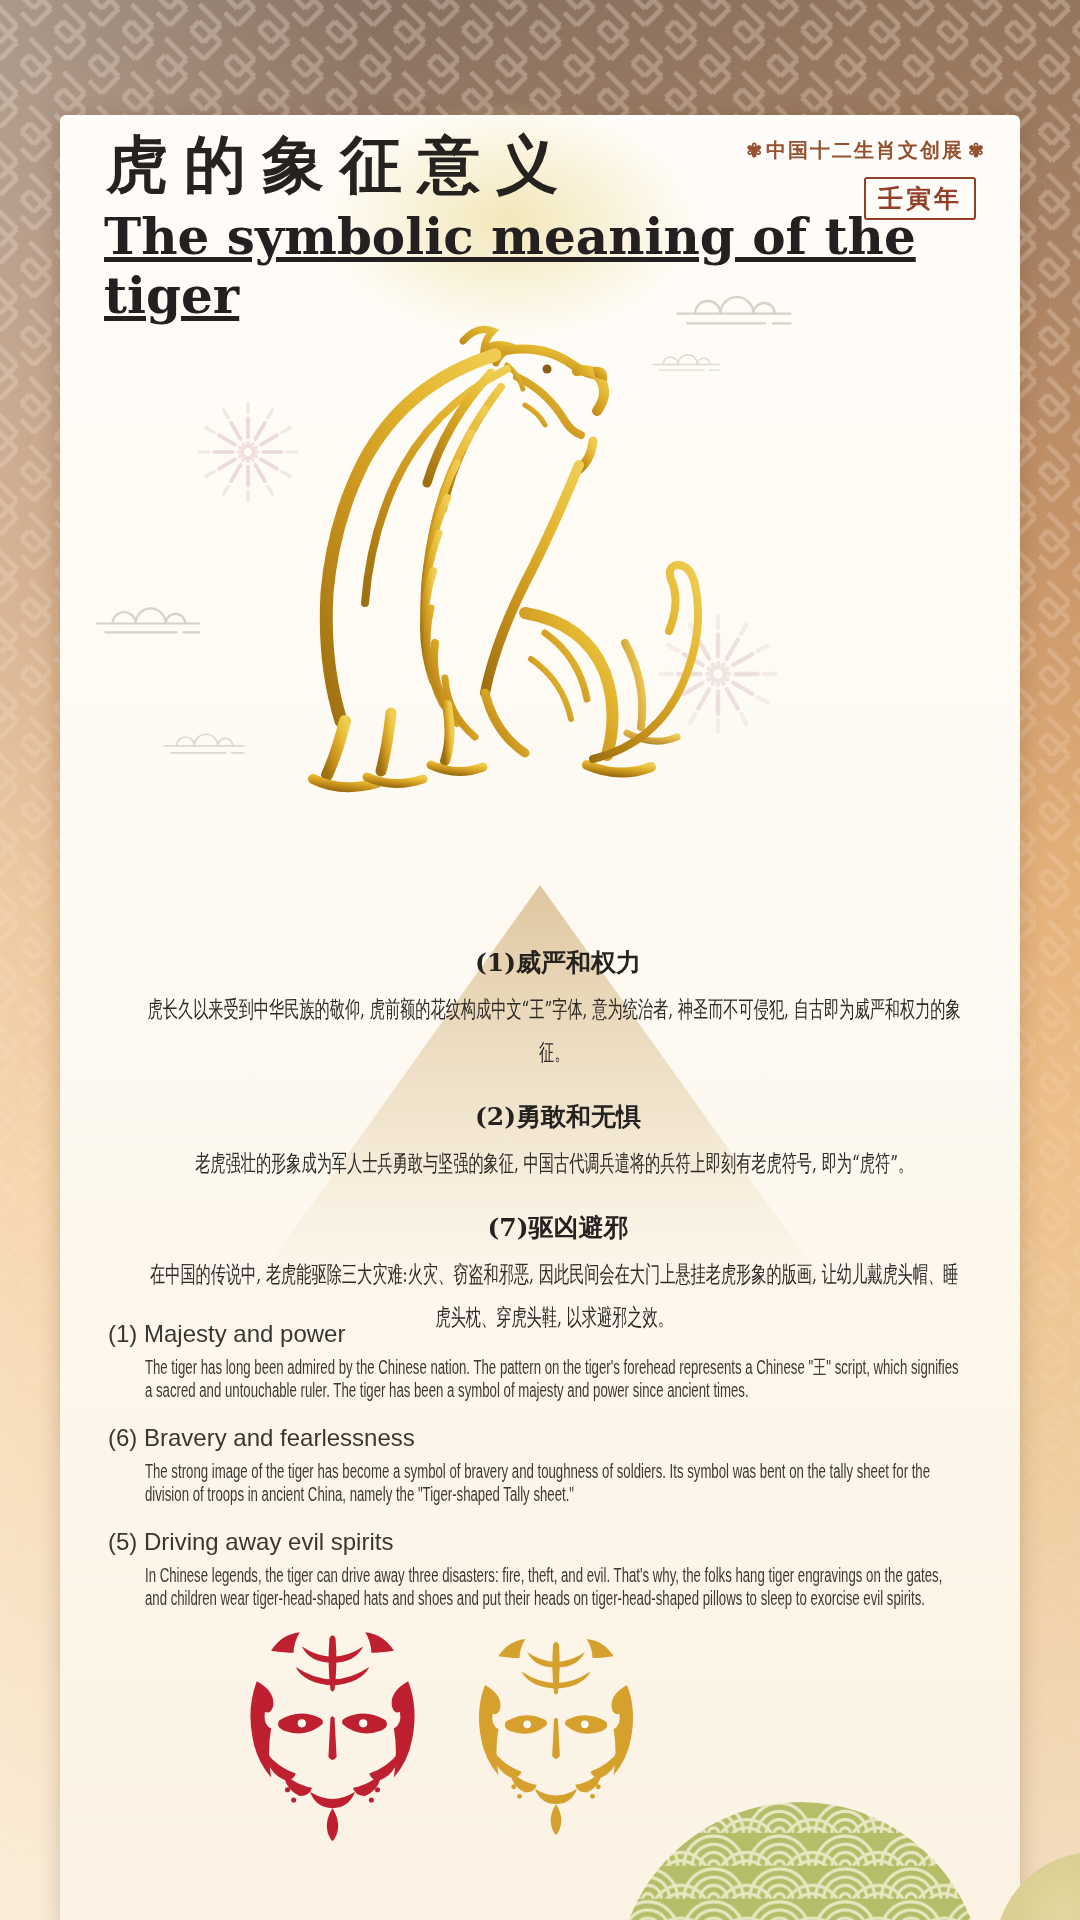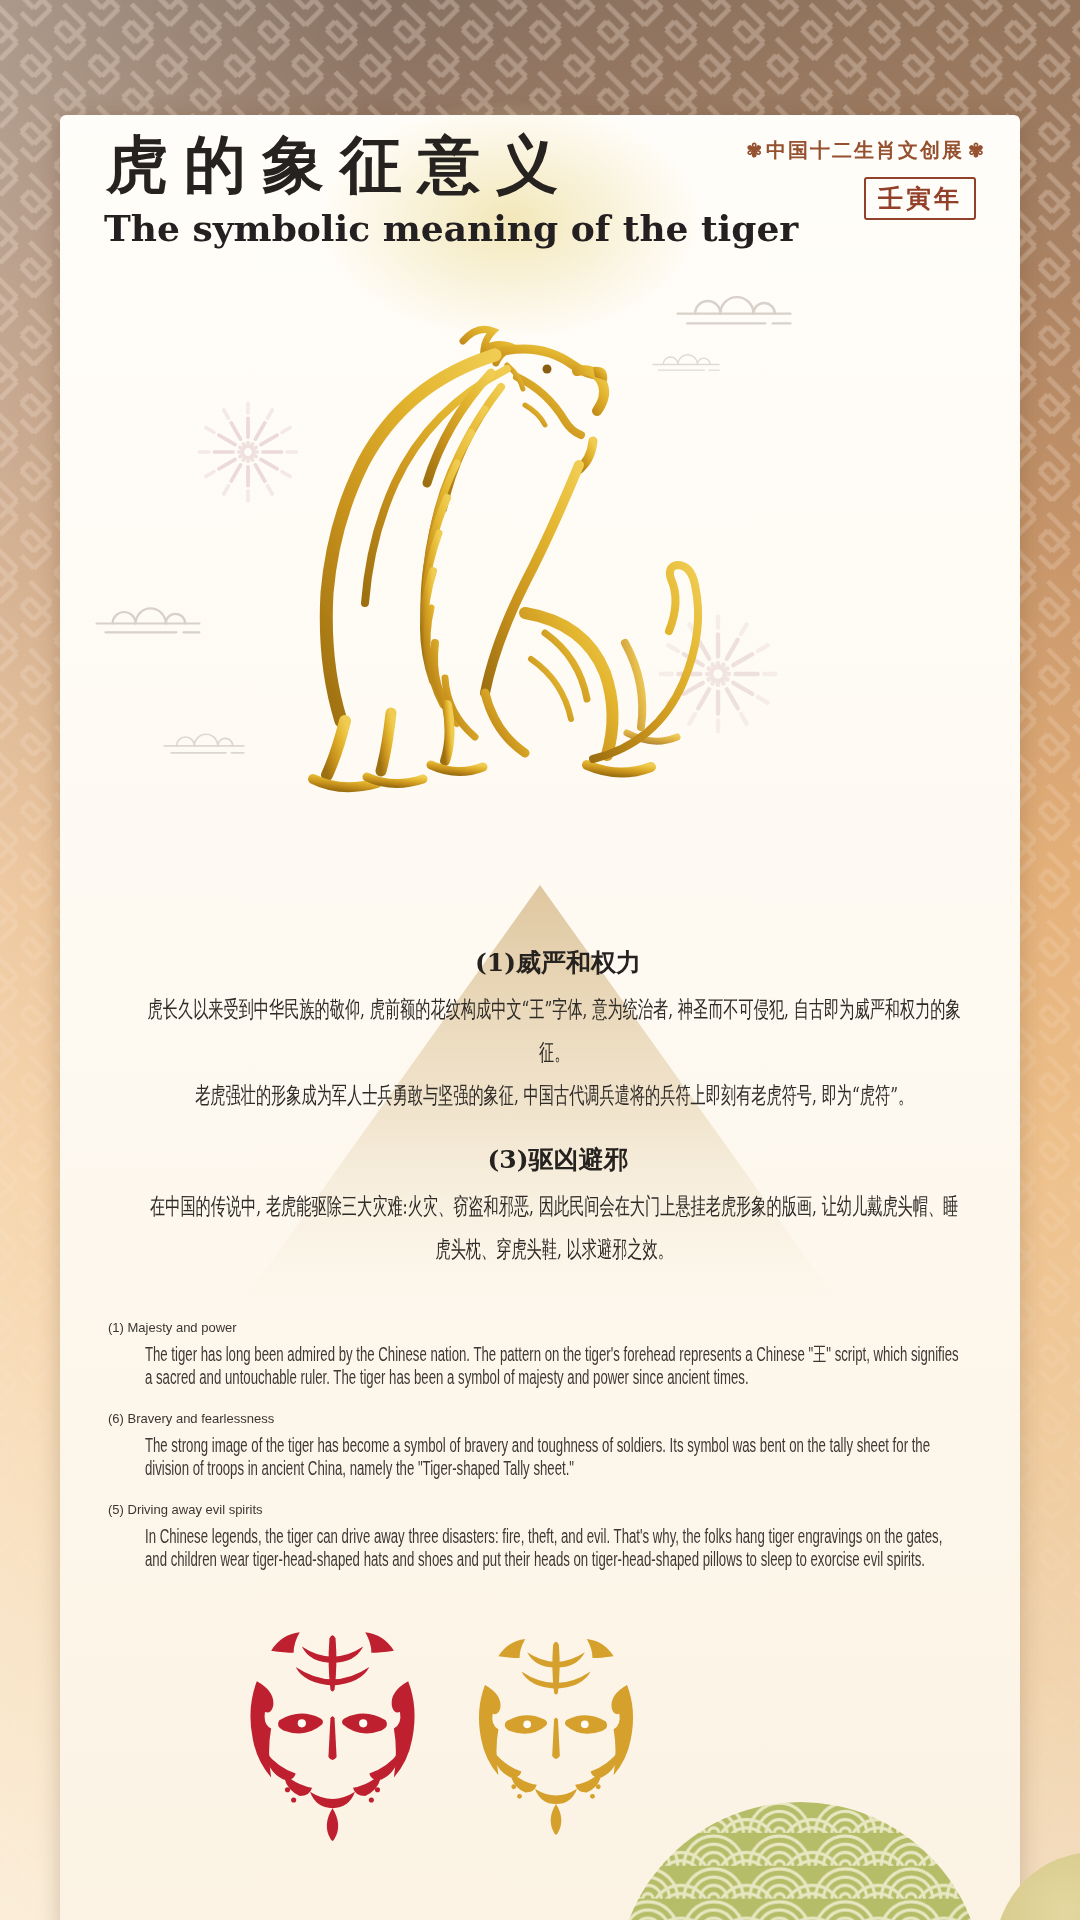--- a/index.html
+++ b/index.html
@@ -19,21 +19,21 @@
       rgba(0,0,0,.45) 55%,rgba(0,0,0,.25) 80%,rgba(0,0,0,.12) 100%);}
   
   .card{position:absolute;left:60px;top:87px;width:960px;height:1833px;
     background:linear-gradient(180deg,#fffdf9 0%,#fefaf2 45%,#fbf2e3 100%);
     border-radius:6px 6px 0 0;box-shadow:0 4px 22px rgba(90,55,25,.25);margin-top:28px;}
   .title-blob{position:absolute;left:250px;top:-20px;width:400px;height:250px;
     background:radial-gradient(ellipse at center,rgba(242,230,182,.95) 0%,rgba(242,230,182,0) 68%);}
   .title-cn{position:absolute;left:46px;top:8px;font-family:"DejaVu Serif","Liberation Serif",serif;
     font-weight:700;font-size:62px;letter-spacing:16px;color:#262220;}
   .title-en{position:absolute;left:44px;top:92px;font-family:"DejaVu Serif","Liberation Serif",serif;
-    font-weight:700;font-size:36px;color:#242021;}
+    font-weight:700;font-size:50px;color:#242021;text-decoration:underline;}
   .expo-label{position:absolute;right:32px;top:22px;color:#95502f;font-size:20px;
     letter-spacing:2px;font-family:"DejaVu Serif","Liberation Serif",serif;font-weight:600;text-align:right;}
   .expo-label .fl{font-size:19px;letter-spacing:0;margin:0 4px;color:#95502f;}
   .stamp{position:absolute;right:44px;top:62px;color:#93402a;border:2.5px solid #93402a;
     border-radius:3px;padding:3px 12px;font-size:25px;font-weight:700;letter-spacing:3px;
     font-family:"DejaVu Serif","Liberation Serif",serif;}
   
   .cloud{position:absolute;color:#d8d1ca;}
   .cloud-tr{left:606px;top:152px;width:136px;height:68px;}
   .cloud-tr2{left:586px;top:222px;width:80px;height:40px;opacity:.8;}
@@ -45,21 +45,21 @@
   .tiger-main{position:absolute;left:135px;top:198px;width:520px;height:520px;}
   .triangle{position:absolute;left:180px;top:770px;width:600px;height:420px;}
   
   .cn-block{position:absolute;left:48px;top:831px;width:900px;z-index:3;text-align:center;}
   .cn-h{font-family:"DejaVu Serif","Liberation Serif",serif;font-weight:600;font-size:25px;
     color:#262220;margin:26px 0 9px;}
   .cn-sec:first-child .cn-h{margin-top:0;}
   .cn-b{font-family:"DejaVu Serif","Liberation Serif",serif;font-size:23px;line-height:43px;
     color:#2e2a26;padding-left:56px;width:1240px;transform:scaleX(.66);transform-origin:0 0;}
   .en-block{position:absolute;left:48px;top:1205px;width:900px;z-index:3;}
-  .en-h{font-size:13px;color:#3a3732;margin:22px 0 8px;}
+  .en-h{font-size:24px;color:#3a3732;margin:22px 0 8px;}
   .en-sec:first-child .en-h{margin-top:0;}
   .en-b{font-size:20px;line-height:23px;color:#3c3935;padding-left:56px;width:1240px;
     transform:scaleX(.66);transform-origin:0 0;}
   
   .face{position:absolute;}
   .face-red{left:170px;top:1505px;width:205px;height:225px;color:#bf2030;}
   .face-gold{left:400px;top:1512px;width:192px;height:212px;color:#d5a02c;}
   .ball-green{position:absolute;left:615px;top:1800px;width:370px;height:370px;z-index:5;}
   .ball-corner{position:absolute;left:995px;top:1852px;width:200px;height:200px;border-radius:50%;
     background:radial-gradient(circle at 35% 30%,#e3d8a0 0%,#d3c584 55%,#bfae66 100%);z-index:5;}
@@ -239,24 +239,25 @@
       </defs>
       <polygon points="300,0 600,420 0,420" fill="url(#tri)"></polygon>
     </svg>
 
     <div class="cn-block">
       <div class="cn-sec">
         <div class="cn-h">(1)威严和权力</div>
         <div class="cn-b">虎长久以来受到中华民族的敬仰, 虎前额的花纹构成中文“王”字体, 意为统治者, 神圣而不可侵犯, 自古即为威严和权力的象征。</div>
       </div>
       <div class="cn-sec">
+        <div class="cn-h">(2)勇敢和无惧</div>
         <div class="cn-b">老虎强壮的形象成为军人士兵勇敢与坚强的象征, 中国古代调兵遣将的兵符上即刻有老虎符号, 即为“虎符”。</div>
       </div>
       <div class="cn-sec">
-        <div class="cn-h">(3)驱凶避邪</div>
+        <div class="cn-h">(7)驱凶避邪</div>
         <div class="cn-b">在中国的传说中, 老虎能驱除三大灾难:火灾、窃盗和邪恶, 因此民间会在大门上悬挂老虎形象的版画, 让幼儿戴虎头帽、睡虎头枕、穿虎头鞋, 以求避邪之效。</div>
       </div>
     </div>
 
     <div class="en-block">
       <div class="en-sec">
         <div class="en-h">(1) Majesty and power</div>
         <div class="en-b">The tiger has long been admired by the Chinese nation. The pattern on the tiger's forehead represents a Chinese "王" script, which signifies a sacred and untouchable ruler. The tiger has been a symbol of majesty and power since ancient times.</div>
       </div>
       <div class="en-sec">

